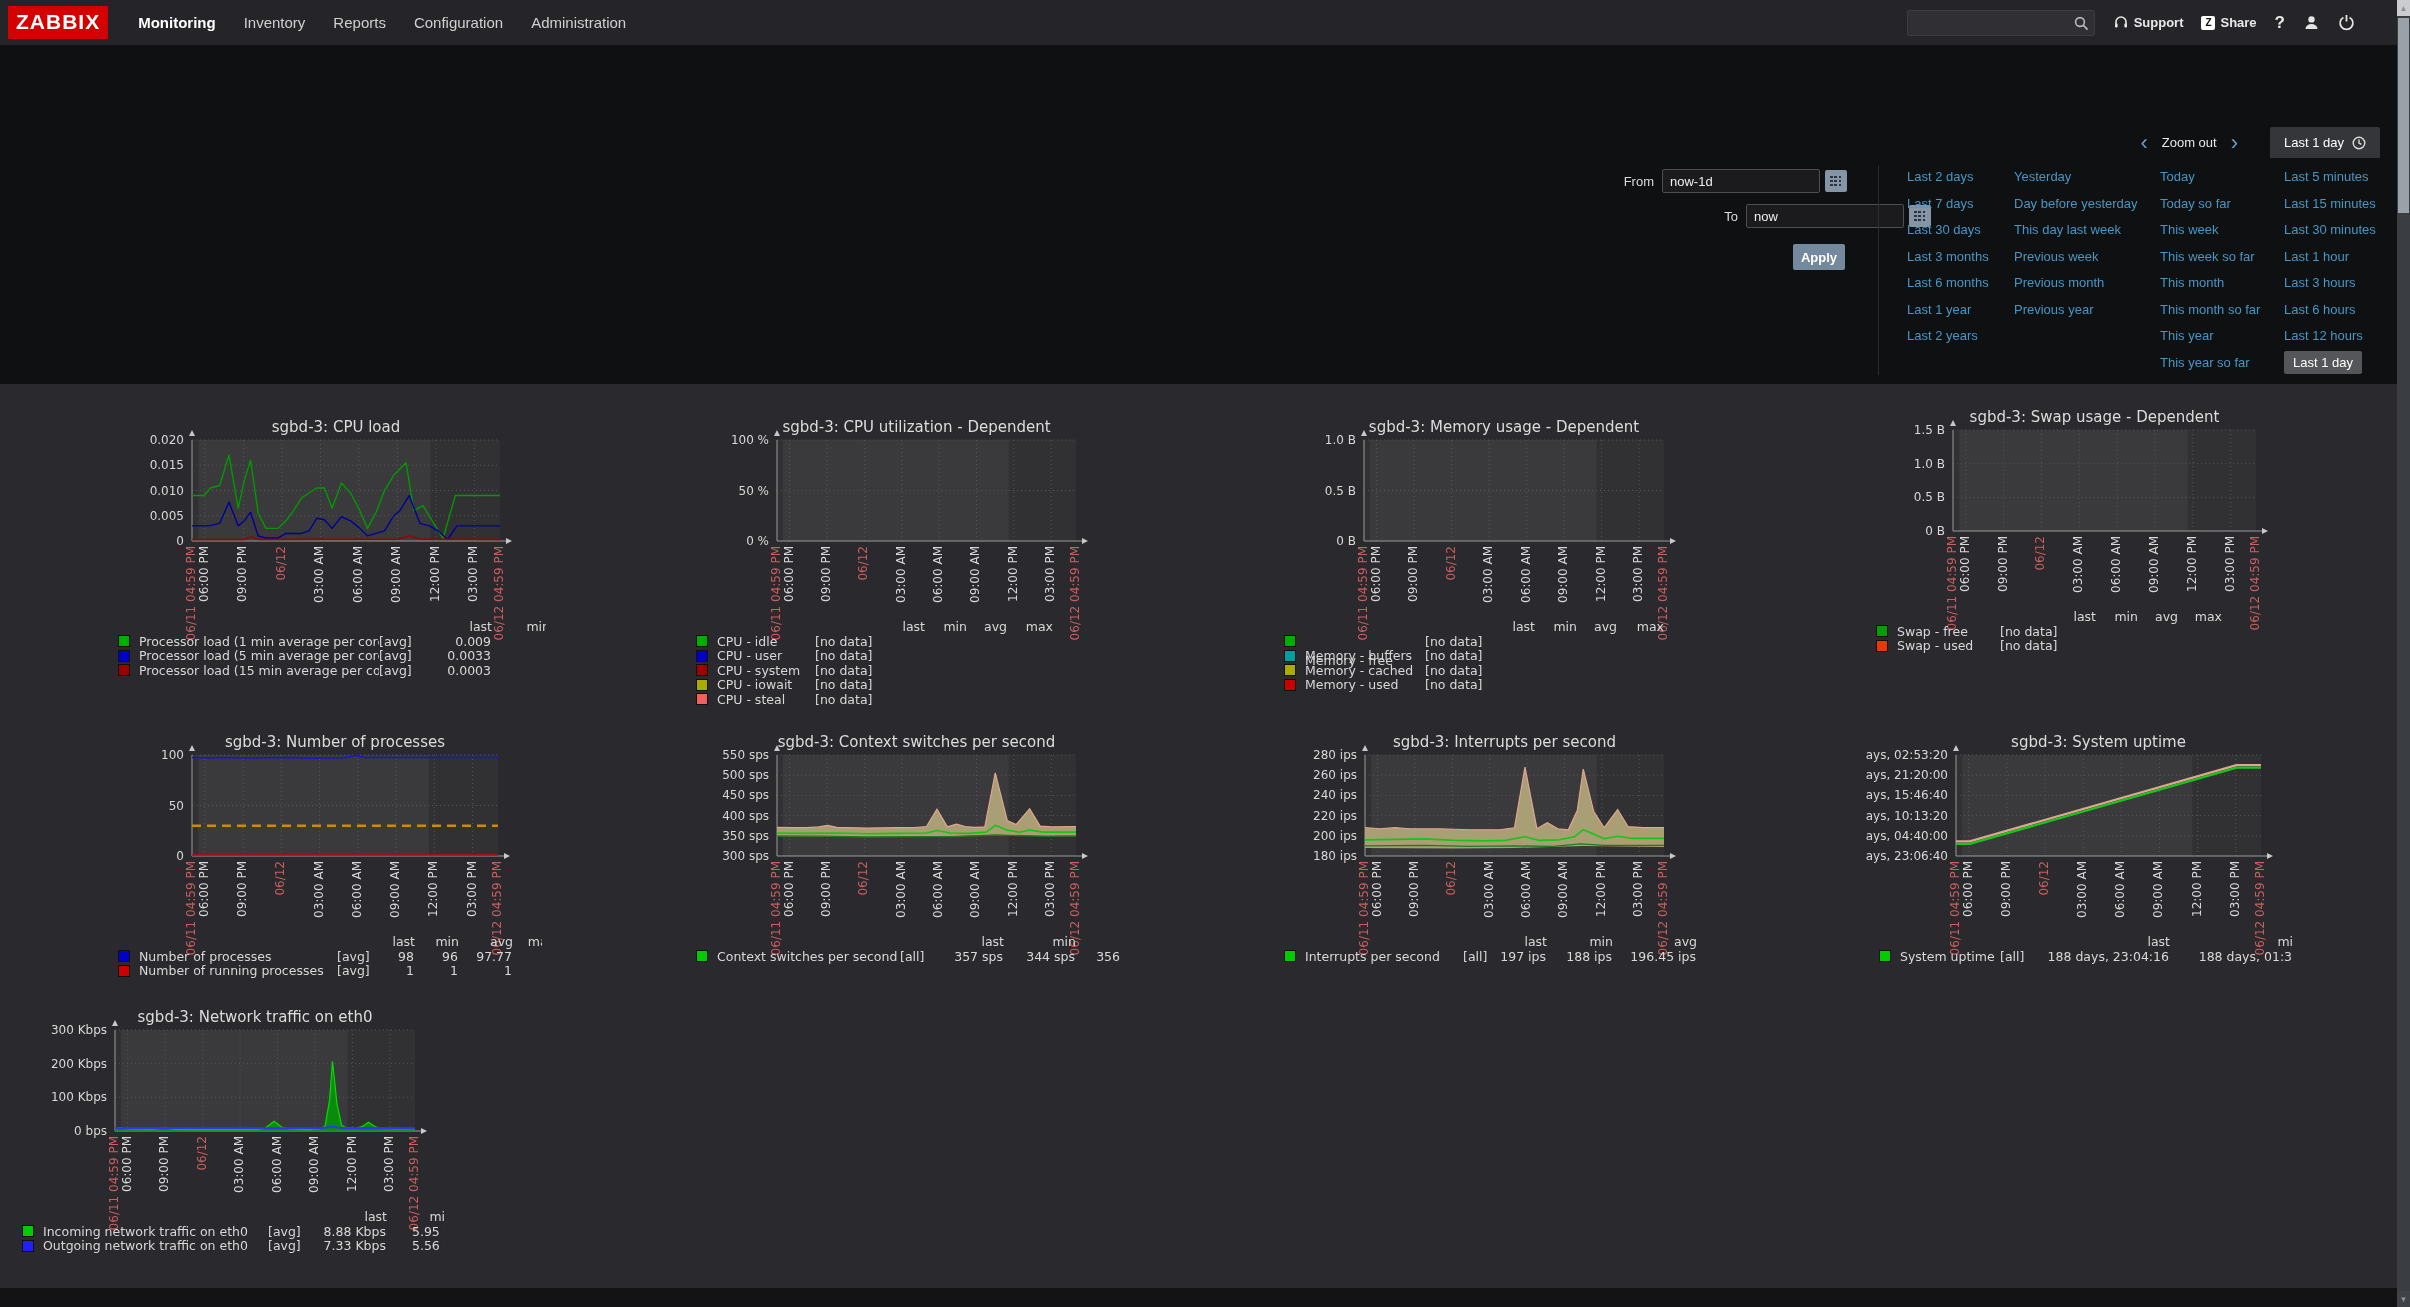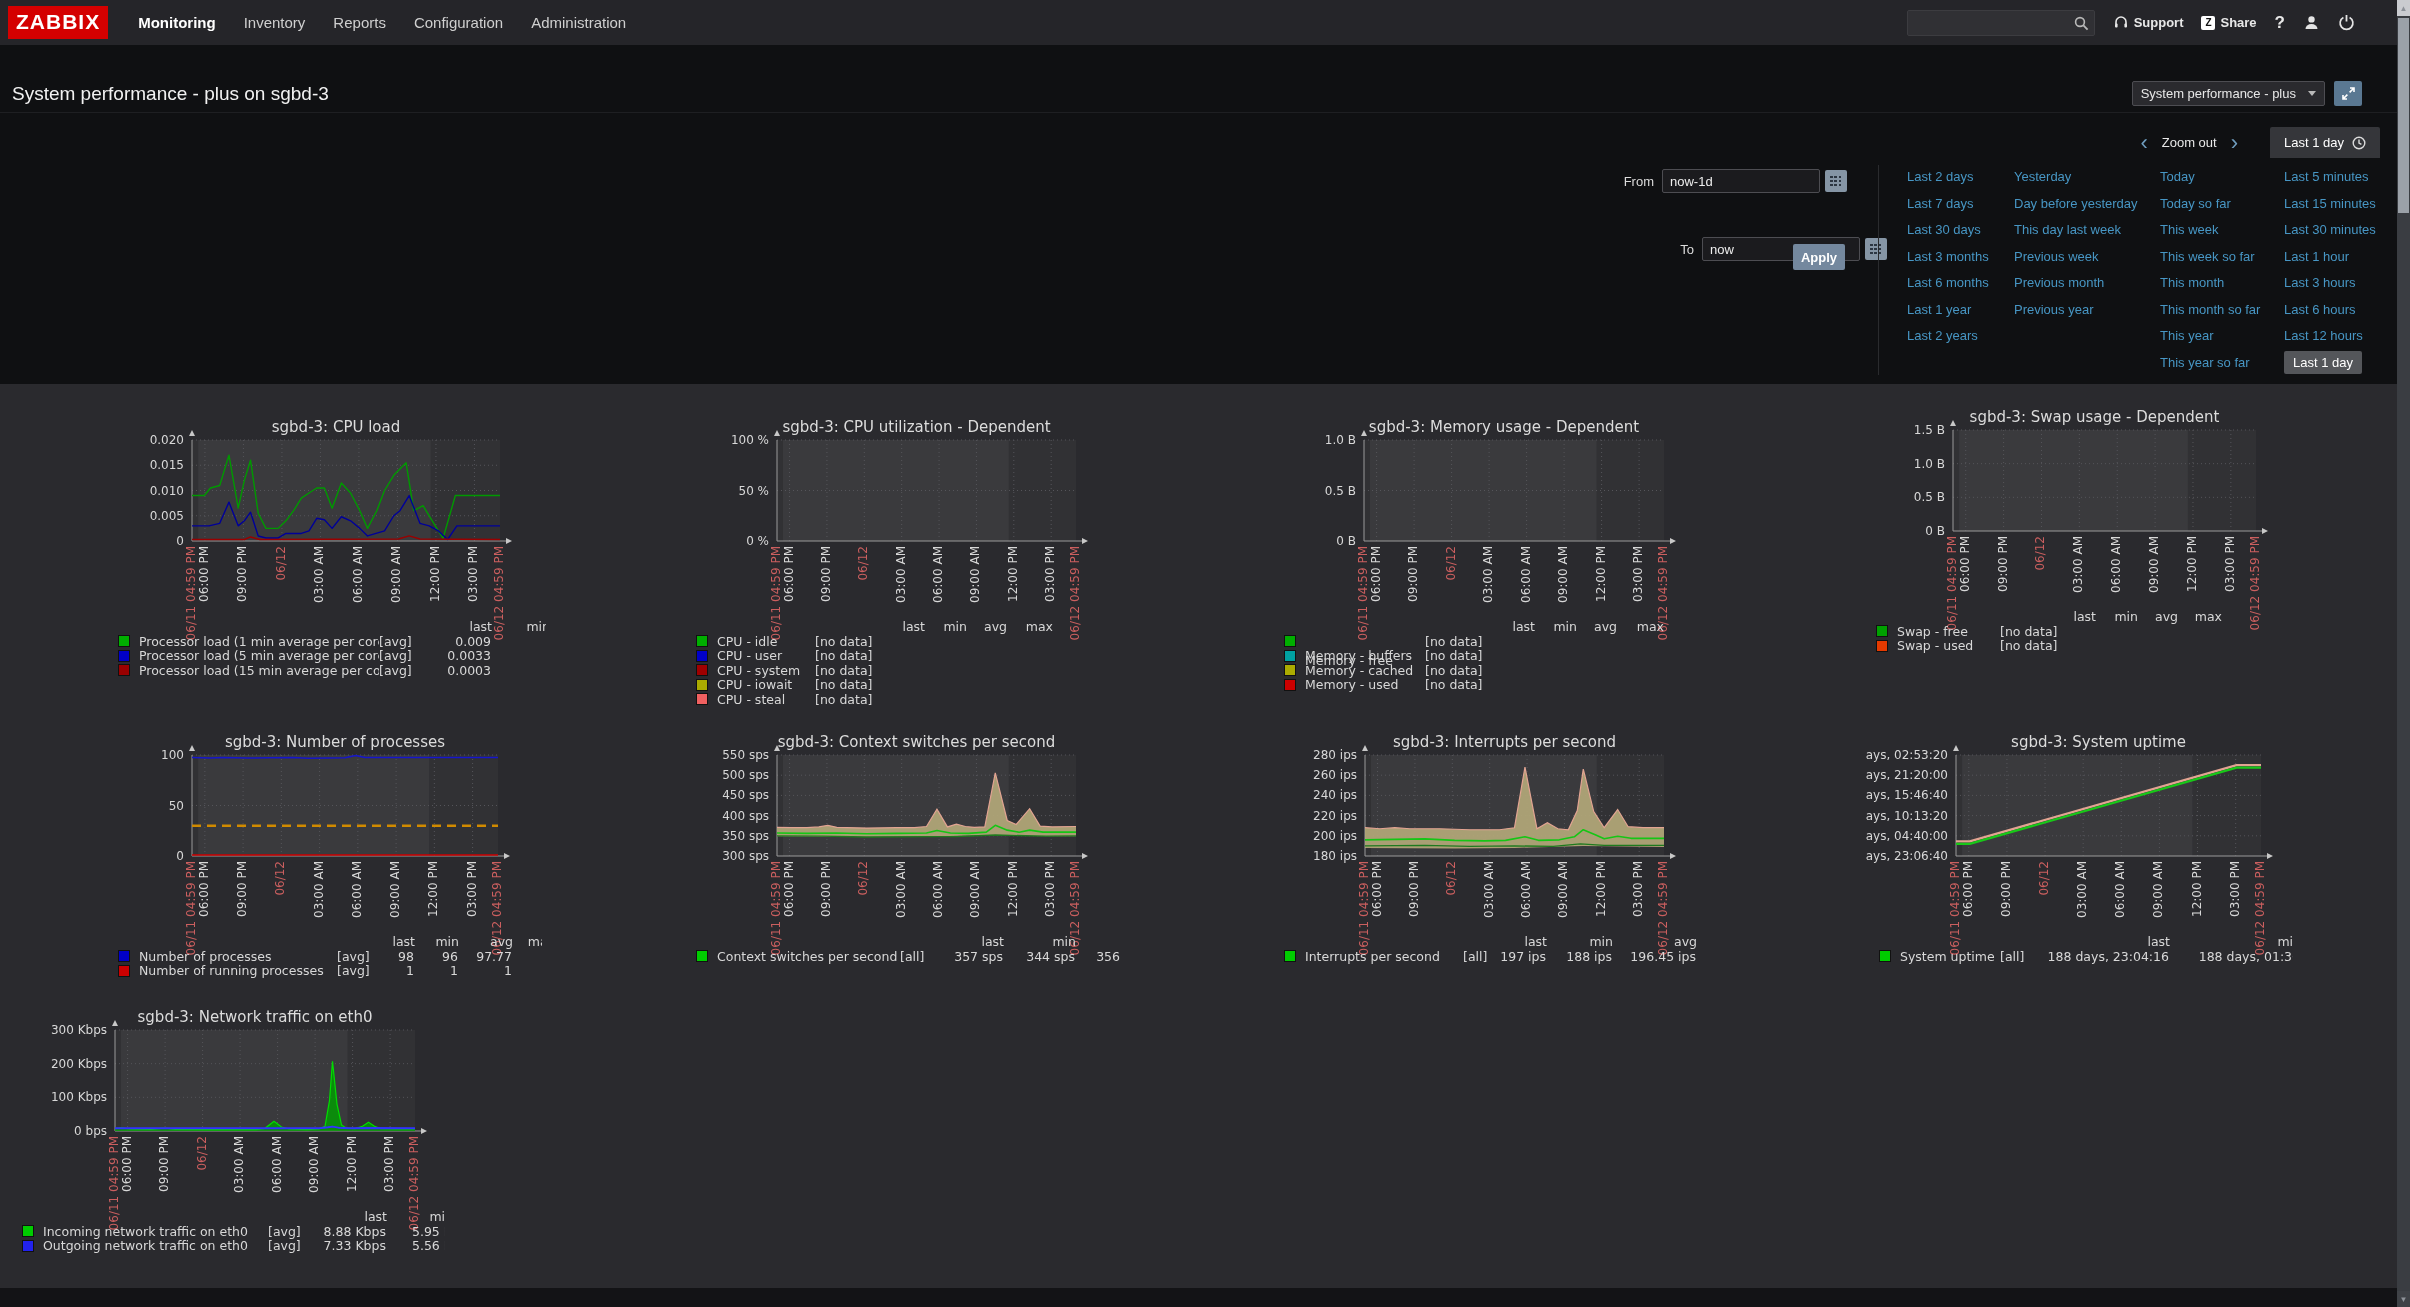--- a/index.html
+++ b/index.html
@@ -149,35 +149,20 @@
       <div>
         <svg width="17" height="17" viewBox="0 0 17 17">
             <path d="M5.4 3.4 a6.4 6.4 0 1 0 6.2 0" fill="none" stroke="#e4e4e4" stroke-width="1.7"></path>
             <line x1="8.5" y1="1" x2="8.5" y2="7.5" stroke="#e4e4e4" stroke-width="1.8"></line>
           </svg>
       </div>
     </div>
   </header>
 
 
-  <div class="titlebar">
-    <h1 class="page-title">System performance - plus on sgbd-3</h1>
-    <div class="titlebar-right">
-      <div class="screen-select">
-        <span>System performance - plus</span>
-        <span class="caret-down"></span>
-      </div>
-      <div class="fullscreen-btn">
-        <svg width="15" height="15" viewBox="0 0 15 15">
-          <path d="M9 2 h4 v4 M13 2 L8.6 6.4" stroke="#fff" stroke-width="1.6" fill="none"></path>
-          <path d="M6 13 H2 V9 M2 13 L6.4 8.6" stroke="#fff" stroke-width="1.6" fill="none"></path>
-        </svg>
-      </div>
-    </div>
-  </div>
 
   <div class="filter">
     <div class="zoomrow">
       <span class="chev">‹</span>
       <span class="zoomout">Zoom out</span>
       <span class="chev">›</span>
       <span class="range-tab">
         <span>Last 1 day</span>
         <svg width="14" height="14" viewBox="0 0 14 14">
           <circle cx="7" cy="7" r="5.8" fill="none" stroke="#dcdcdc" stroke-width="1.4"></circle>
@@ -196,21 +181,21 @@
             <i></i>
             <i></i>
             <i></i>
             <i></i>
             <i></i>
             <i></i>
             <i></i>
           </span>
       </span>
     </div>
-    <div class="ffield" style="left:1652px; top:91px;margin-top:33px;">
+    <div class="ffield" style="left:1696px; top:91px;">
       <label class="flabel">To</label>
       <input class="finput" value="now" style="">
       <span class="calbtn">
         <span class="dotgrid">
             <i></i>
             <i></i>
             <i></i>
             <i></i>
             <i></i>
             <i></i>

